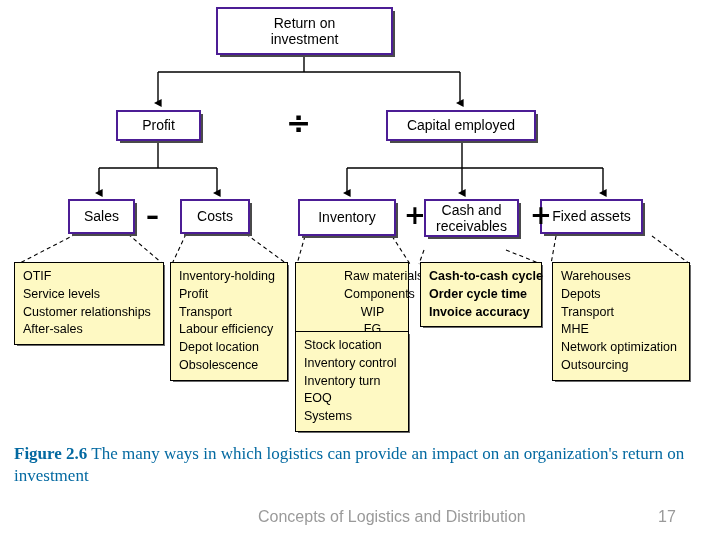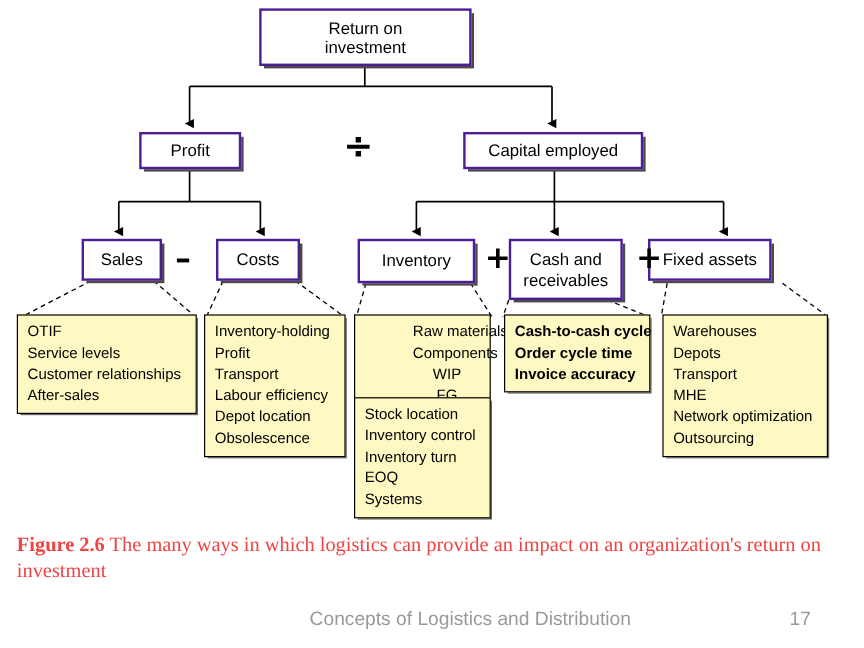--- a/index.html
+++ b/index.html
@@ -84,21 +84,21 @@
 
   
   #caption {
     position: absolute;
     left: 14px;
     top: 443px;
     width: 690px;
     font-family: "Liberation Serif", serif;
     font-size: 17px;
     line-height: 1.32;
-    color: #ef4444;
+    color: #0369a1;
     z-index: 2;
   }
   #caption .figno {
     font-weight: bold;
   }
 
   
   #footer {
     position: absolute;
     left: 0;
@@ -199,21 +199,21 @@
   <div class="node" style="left:180px; top:199px; width:70px; height:35px;">
     <span class="node-label">Costs</span>
   </div>
 
   <div class="node" style="left:298px; top:199px; width:98px; height:37px;">
     <span class="node-label">Inventory</span>
   </div>
 
   <div class="op op-plus" style="left:404px; top:202px;">+</div>
 
-  <div class="node" style="left:424px; top:199px; width:95px; height:51px;">
+  <div class="node" style="left:424px; top:199px; width:95px; height:38px;">
     <span class="node-label">
       <span>Cash and</span><br>
       <span>receivables</span>
     </span>
   </div>
 
   <div class="op op-plus" style="left:530px; top:202px;">+</div>
 
   <div class="node" style="left:540px; top:199px; width:103px; height:35px;">
     <span class="node-label">Fixed assets</span>

